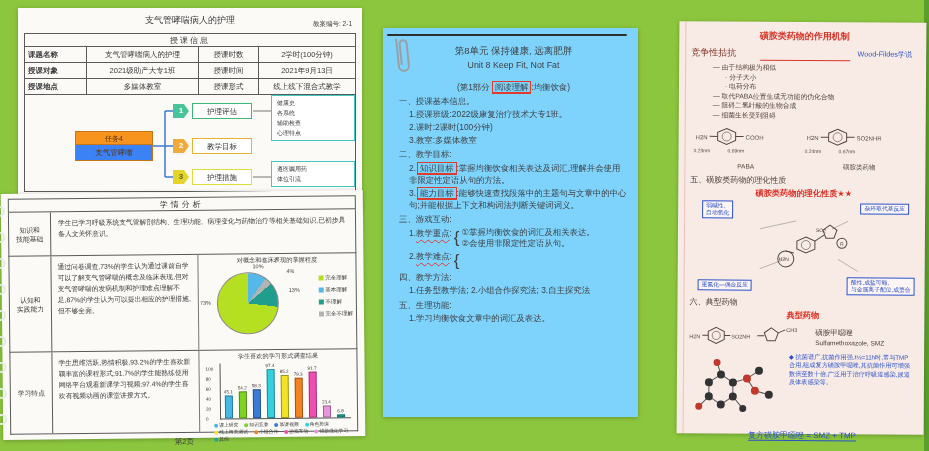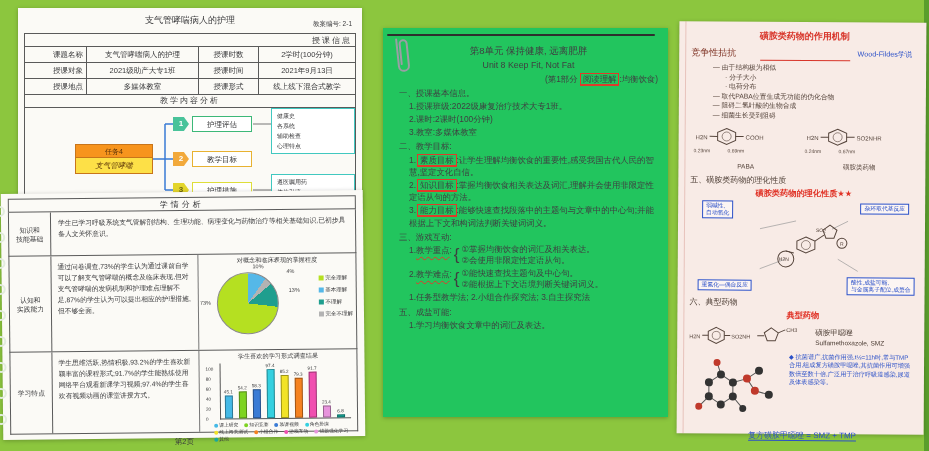--- a/index.html
+++ b/index.html
@@ -9,31 +9,31 @@
   .edge { position:absolute; right:0; top:0; width:5px; height:100%; background:#5a9e2c; }
 
   .page { position:absolute; background:#fbfaf6; box-shadow:0 1px 4px rgba(0,0,0,.25); }
 
   
   .p1 { left:18px; top:8px; width:344px; height:202px; padding:4px 6px; z-index:1; }
   .p1-title { text-align:center; font-size:9px; color:#3a3a3c; margin-top:2px; }
   .p1-docno { position:absolute; right:10px; top:12px; font-size:6.5px; color:#3a3a3c; }
   .p1-table { width:100%; border-collapse:collapse; margin-top:6px; }
   .p1-table td { border:1px solid #5a5a5a; font-size:7.5px; color:#3a3a3c; height:16px; padding:0 3px; }
-  .p1-table td.hd { text-align:right; height:13px; font-size:8px; letter-spacing:2px; }
-  .p1-table td.k { width:62px; text-align:right; }
+  .p1-table td.hd { text-align:center; height:13px; font-size:8px; letter-spacing:2px; }
+  .p1-table td.k { width:62px; text-align:left;font-weight:bold; }
   .p1-table td.v1 { width:112px; text-align:center; }
   .p1-table td.k2 { width:60px; text-align:center; }
   .p1-table td.v2 { text-align:center; }
   .p1-analysis { border:1px solid #5a5a5a; border-top:none; text-align:center; font-size:8px; letter-spacing:2px; color:#3a3a3c; height:13px; line-height:12px; }
   .p1-flow { position:relative; border:1px solid #5a5a5a; border-top:none; height:97px; }
   .p1-flow svg.conn { position:absolute; inset:0; }
   .flow-root { position:absolute; left:50px; top:36px; width:78px; height:30px; text-align:center; }
   .flow-root-tag { background:#f7941d; border:1px solid #c8751a; font-size:7px; height:14px; line-height:13px; color:#5a3208; }
-  .flow-root-name { background:#fde047; border:1px solid #c8751a; border-top:none; font-size:7.5px; height:16px; line-height:15px; color:#5a3208;font-style:italic; }
+  .flow-root-name { background:#3b82f6; border:1px solid #c8751a; border-top:none; font-size:7.5px; height:16px; line-height:15px; color:#5a3208; }
   .badge { position:absolute; left:148px; width:16px; height:14px; color:#fff; font-size:8px; font-weight:bold; text-align:center; line-height:14px; clip-path:polygon(0 0,68% 0,100% 50%,68% 100%,0 100%); }
   .b1 { top:9px; background:#49c39a; } .b2 { top:44px; background:#f2a93b; } .b3 { top:75px; background:#e3d52c; color:#6b6410; }
   .node { position:absolute; left:167px; width:60px; height:16px; font-size:7.5px; text-align:center; line-height:15px; color:#3a3a3c; background:#fff; }
   .n1 { top:8px; border:1.5px solid #3cb878; }
   .n2 { top:43px; border:1.5px solid #e8b231; }
   .n3 { top:74px; border:1.5px solid #dede3a; }
   .detail { position:absolute; left:246px; width:84px; border:1.5px solid #41c8c0; background:#fff; font-size:6px; color:#3a3a3c; padding:2px 5px; line-height:10px; }
   .d1 { top:0; } .d3 { top:66px; }
 
   
@@ -60,27 +60,27 @@
   .bar-area { position:absolute; left:3px; bottom:0; display:flex; align-items:flex-end; gap:5px; }
   .bar-col { display:flex; flex-direction:column; align-items:center; width:9px; }
   .bar-val { font-size:4.6px; color:#3a3a3c; margin-bottom:1px; white-space:nowrap; }
   .bar-rect { width:8px; border:0.5px solid rgba(0,0,0,.35); }
   .ytick { position:absolute; left:-15px; font-size:4.6px; color:#3a3a3c; }
   .bar-legend { display:flex; flex-wrap:wrap; column-gap:6px; row-gap:1px; padding:2px 0 0 12px; }
   .bl-item { font-size:4.8px; color:#3a3a3c; white-space:nowrap; }
   .bl-dot { display:inline-block; width:4px; height:4px; border-radius:50%; margin-right:1px; vertical-align:middle; }
 
   
-  .pm { left:383px; top:28px; width:285px; height:389px; padding:12px 10px 6px 16px; z-index:1; background:#22c55e; }
+  .pm { left:383px; top:28px; width:255px; height:389px; padding:12px 10px 6px 16px; z-index:1; background:#7dd3fc; }
   .pm-topline { position:absolute; left:4px; top:6px; width:94%; height:2px; background:#2e2e2e; border-radius:2px; }
   .pm-clip { position:absolute; left:8px; top:6px; transform:rotate(-6deg); }
   .pm-content { position:relative; margin-top:4px; font-size:8.4px; color:#3f3f41; line-height:1.45; }
   .pm-t1 { text-align:center; font-size:9.5px; }
   .pm-t2 { text-align:center; font-size:8.8px; margin-top:1px; }
-  .pm-t3 { text-align:right; margin-top:1px; }
+  .pm-t3 { text-align:center; margin-top:9px; }
   .red-box { border:1.2px solid #e03a2b; border-bottom:2px solid #e03a2b; padding:0 2px; }
   .pm-s { margin-top:2px; }
   .pm-item { padding-left:10px; margin-top:1px; }
   .pm-goal { padding-left:10px; margin-top:1px; }
   .pm-goal .gnum { margin-right:1px; }
   .pm-kp { padding-left:10px; margin-top:1px; display:flex; align-items:flex-start; }
   .wavy { text-decoration:underline wavy #e03a2b 1px; text-underline-offset:3px; }
   .brace { font-size:17px; line-height:1; margin:2px 2px 0 2px; color:#3f3f41; }
   .kp-list div { line-height:1.35; }
 
@@ -139,21 +139,20 @@
         <td class="v2">2021年9月13日</td>
       </tr>
       <tr>
         <td class="k">授课地点</td>
         <td class="v1">多媒体教室</td>
         <td class="k2">授课形式</td>
         <td class="v2">线上线下混合式教学</td>
       </tr>
     </tbody>
       </table>
-    <div class="p1-analysis">教学内容分析</div>
     <div class="p1-flow">
       <svg class="conn" width="332" height="97">
         <path d="M128 51 H140 M140 16 V82 M140 16 H148 M140 51 H148 M140 82 H148" stroke="#3a7bd5" stroke-width="1.5" fill="none"></path>
         <path d="M228 16 H246 M228 82 H246" stroke="#777" stroke-width="1" fill="none"></path>
       </svg>
       <div class="flow-root">
         <div class="flow-root-tag">任务4</div>
         <div class="flow-root-name">支气管哮喘</div>
       </div>
       <div class="badge b1">1</div>
@@ -290,46 +289,42 @@
     </svg>
     <div class="pm-content">
       <div class="pm-t1">第8单元  保持健康, 远离肥胖</div>
       <div class="pm-t2">Unit 8   Keep Fit, Not Fat</div>
       <div class="pm-t3"><span>(第1部分 </span><span class="red-box">阅读理解</span><span>:均衡饮食)</span></div>
       <div class="pm-s">一、授课基本信息。</div>
       <div class="pm-item">1.授课班级:2022级康复治疗技术大专1班。</div>
       <div class="pm-item">2.课时:2课时(100分钟)</div>
       <div class="pm-item">3.教室:多媒体教室</div>
       <div class="pm-s">二、教学目标:</div>
-      <div class="pm-goal"><span class="gnum">1.</span><span class="red-box">素质目标</span><span>:让学生理解均衡饮食的重要性,感受我国古代人民的智慧,坚定文化自信。</span></div>
       <div class="pm-goal"><span class="gnum">2.</span><span class="red-box">知识目标</span><span>:掌握均衡饮食相关表达及词汇,理解并会使用非限定性定语从句的方法。</span></div>
       <div class="pm-goal"><span class="gnum">3.</span><span class="red-box">能力目标</span><span>:能够快速查找段落中的主题句与文章中的中心句;并能根据上下文和构词法判断关键词词义。</span></div>
       <div class="pm-s">三、游戏互动:</div>
       <div class="pm-kp">
         <span>1.</span>
         <span class="wavy">教学重点</span>
         <span>:</span>
         <span class="brace">{</span>
         <span class="kp-list">
             <div>①掌握均衡饮食的词汇及相关表达。</div>
             <div>②会使用非限定性定语从句。</div>
           </span>
       </div>
       <div class="pm-kp">
         <span>2.</span>
         <span class="wavy">教学难点</span>
         <span>:</span>
         <span class="brace">{</span>
-        <span class="kp-list">
-            <div>①能快速查找主题句及中心句。</div>
-            <div>②能根据上下文语境判断关键词词义。</div>
-          </span>
-      </div>
+      </div>
+      <div class="pm-s">四、教学方法:</div>
       <div class="pm-item">1.任务型教学法;  2.小组合作探究法;  3.自主探究法</div>
-      <div class="pm-s">五、成盐可能:</div>
+      <div class="pm-s">五、生理功能:</div>
       <div class="pm-item">1.学习均衡饮食文章中的词汇及表达。</div>
     </div>
   </div>
 
   <div class="page pr">
     <div class="pr-title"><span>磺胺类药物的作用机制</span></div>
     <div class="pr-row">
       <div class="pr-mech">竞争性拮抗</div>
       <div class="pr-theory">Wood-Fildes学说</div>
     </div>

